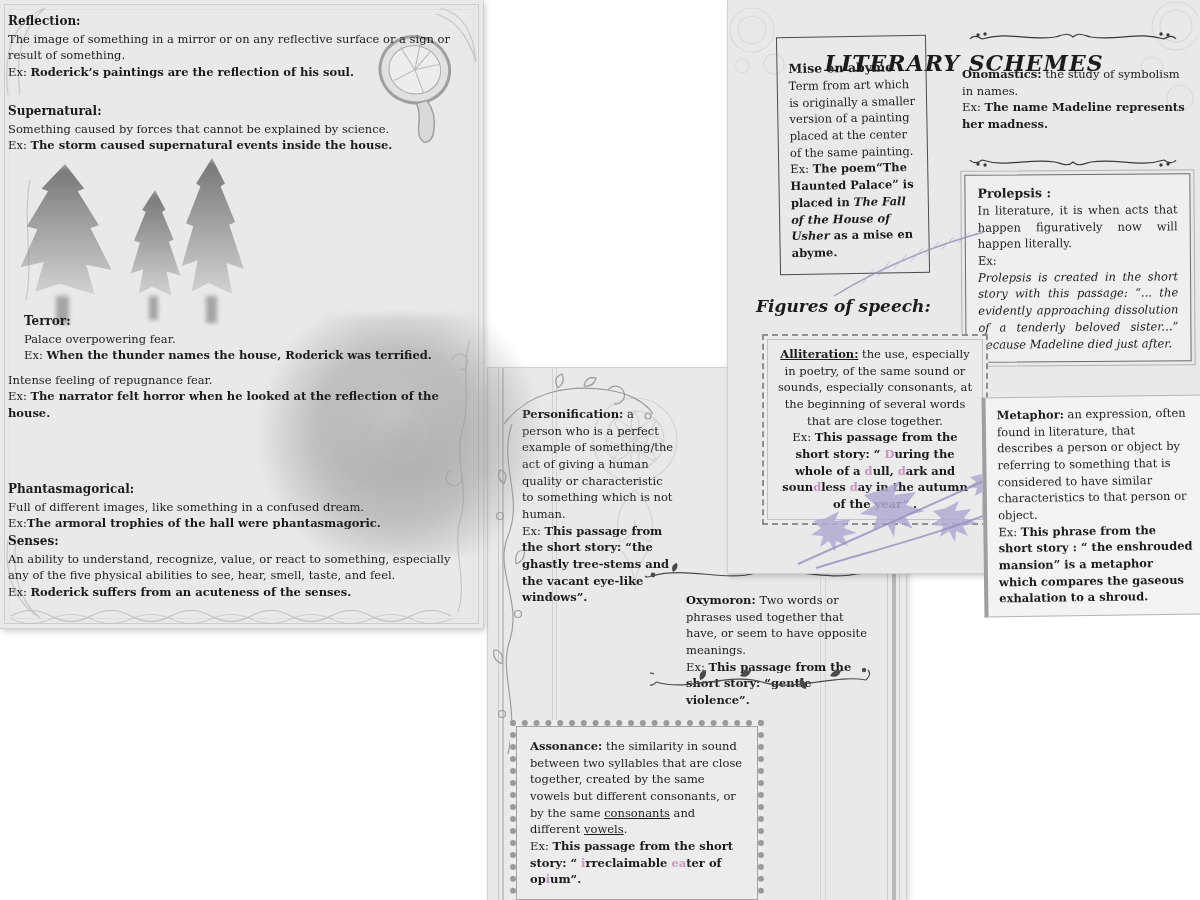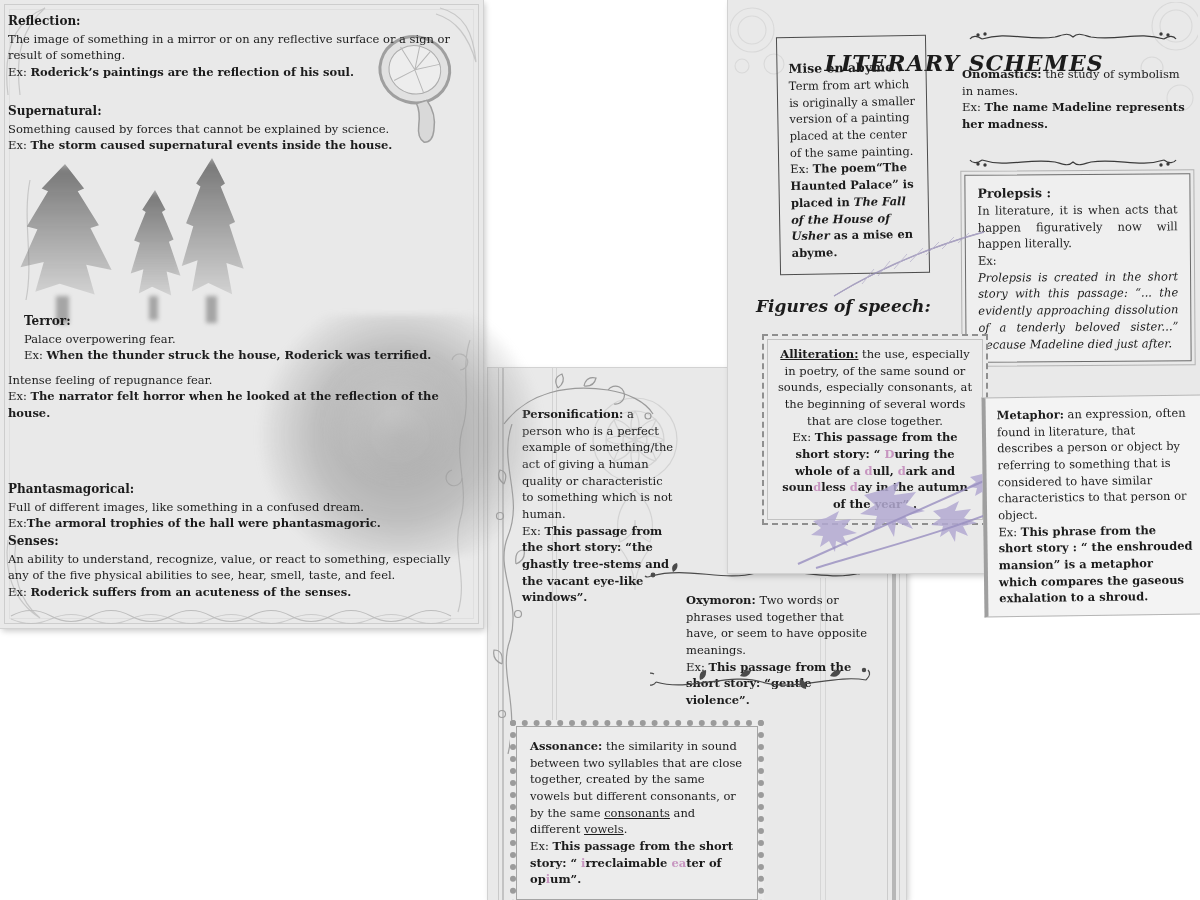--- a/index.html
+++ b/index.html
@@ -93,21 +93,21 @@
 
   <div class="entry abs" style="left:8px;top:104px;width:464px;">
     <div class="head">Supernatural:</div>
     <div class="body">Something caused by forces that cannot be explained by science.</div>
     <div class="body"><span>Ex: </span><span class="ex">The storm caused supernatural events inside the house.</span></div>
   </div>
 
   <div class="entry abs" style="left:8px;top:314px;width:464px;margin-left:16px;">
     <div class="head">Terror:</div>
     <div class="body">Palace overpowering fear.</div>
-    <div class="body"><span>Ex: </span><span class="ex">When the thunder struck the house, Roderick was terrified.</span></div>
+    <div class="body"><span>Ex: </span><span class="ex">When the thunder names the house, Roderick was terrified.</span></div>
   </div>
 
   <div class="entry abs" style="left:8px;top:372px;width:464px;">
     <div class="body">Intense feeling of repugnance fear.</div>
     <div class="body"><span>Ex: </span><span class="ex">The narrator felt horror when he looked at the reflection of the house.</span></div>
   </div>
 
   <div class="entry abs" style="left:8px;top:482px;width:464px;">
     <div class="head">Phantasmagorical:</div>
     <div class="body">Full of different images, like something in a confused dream.</div>

